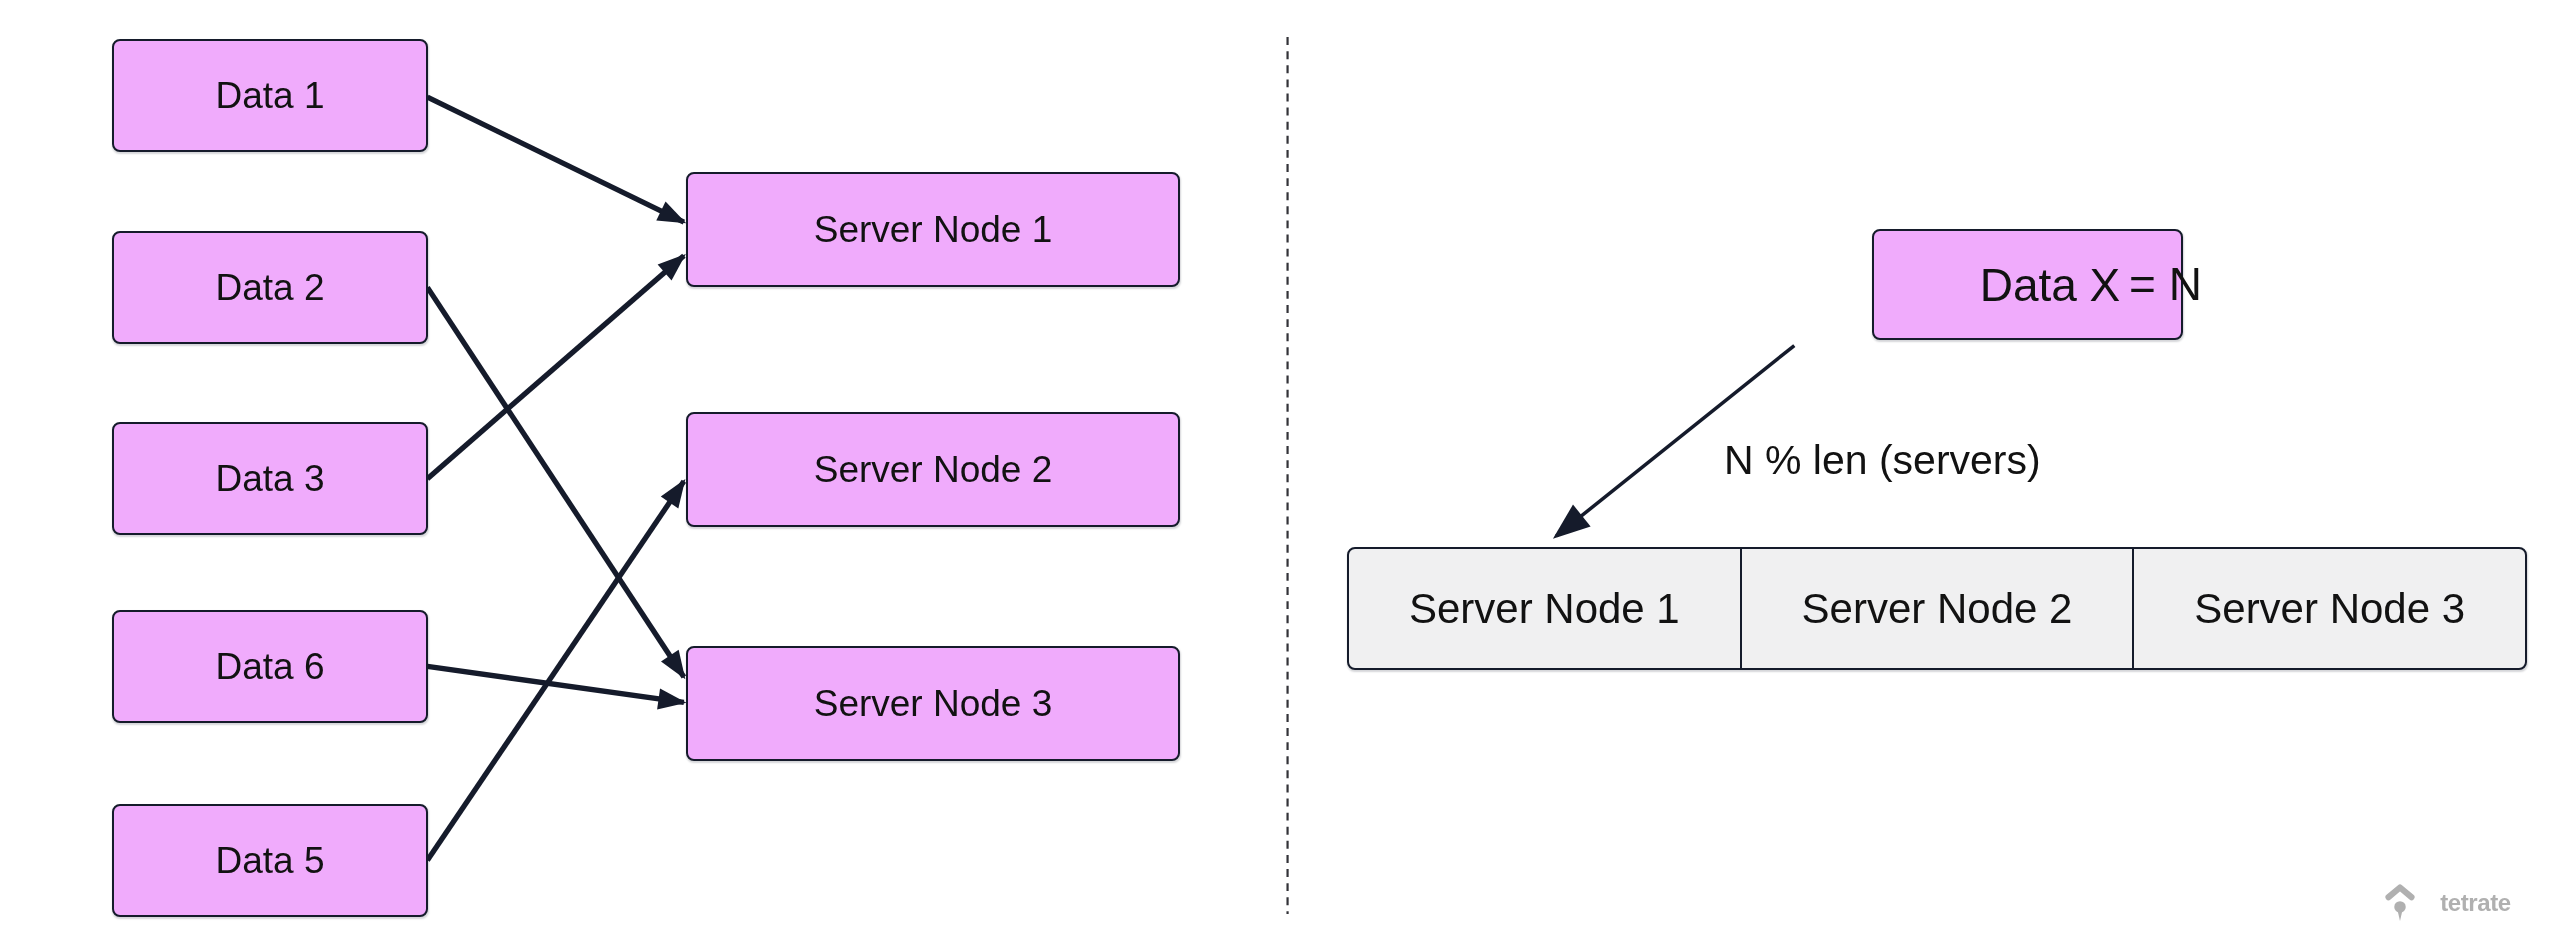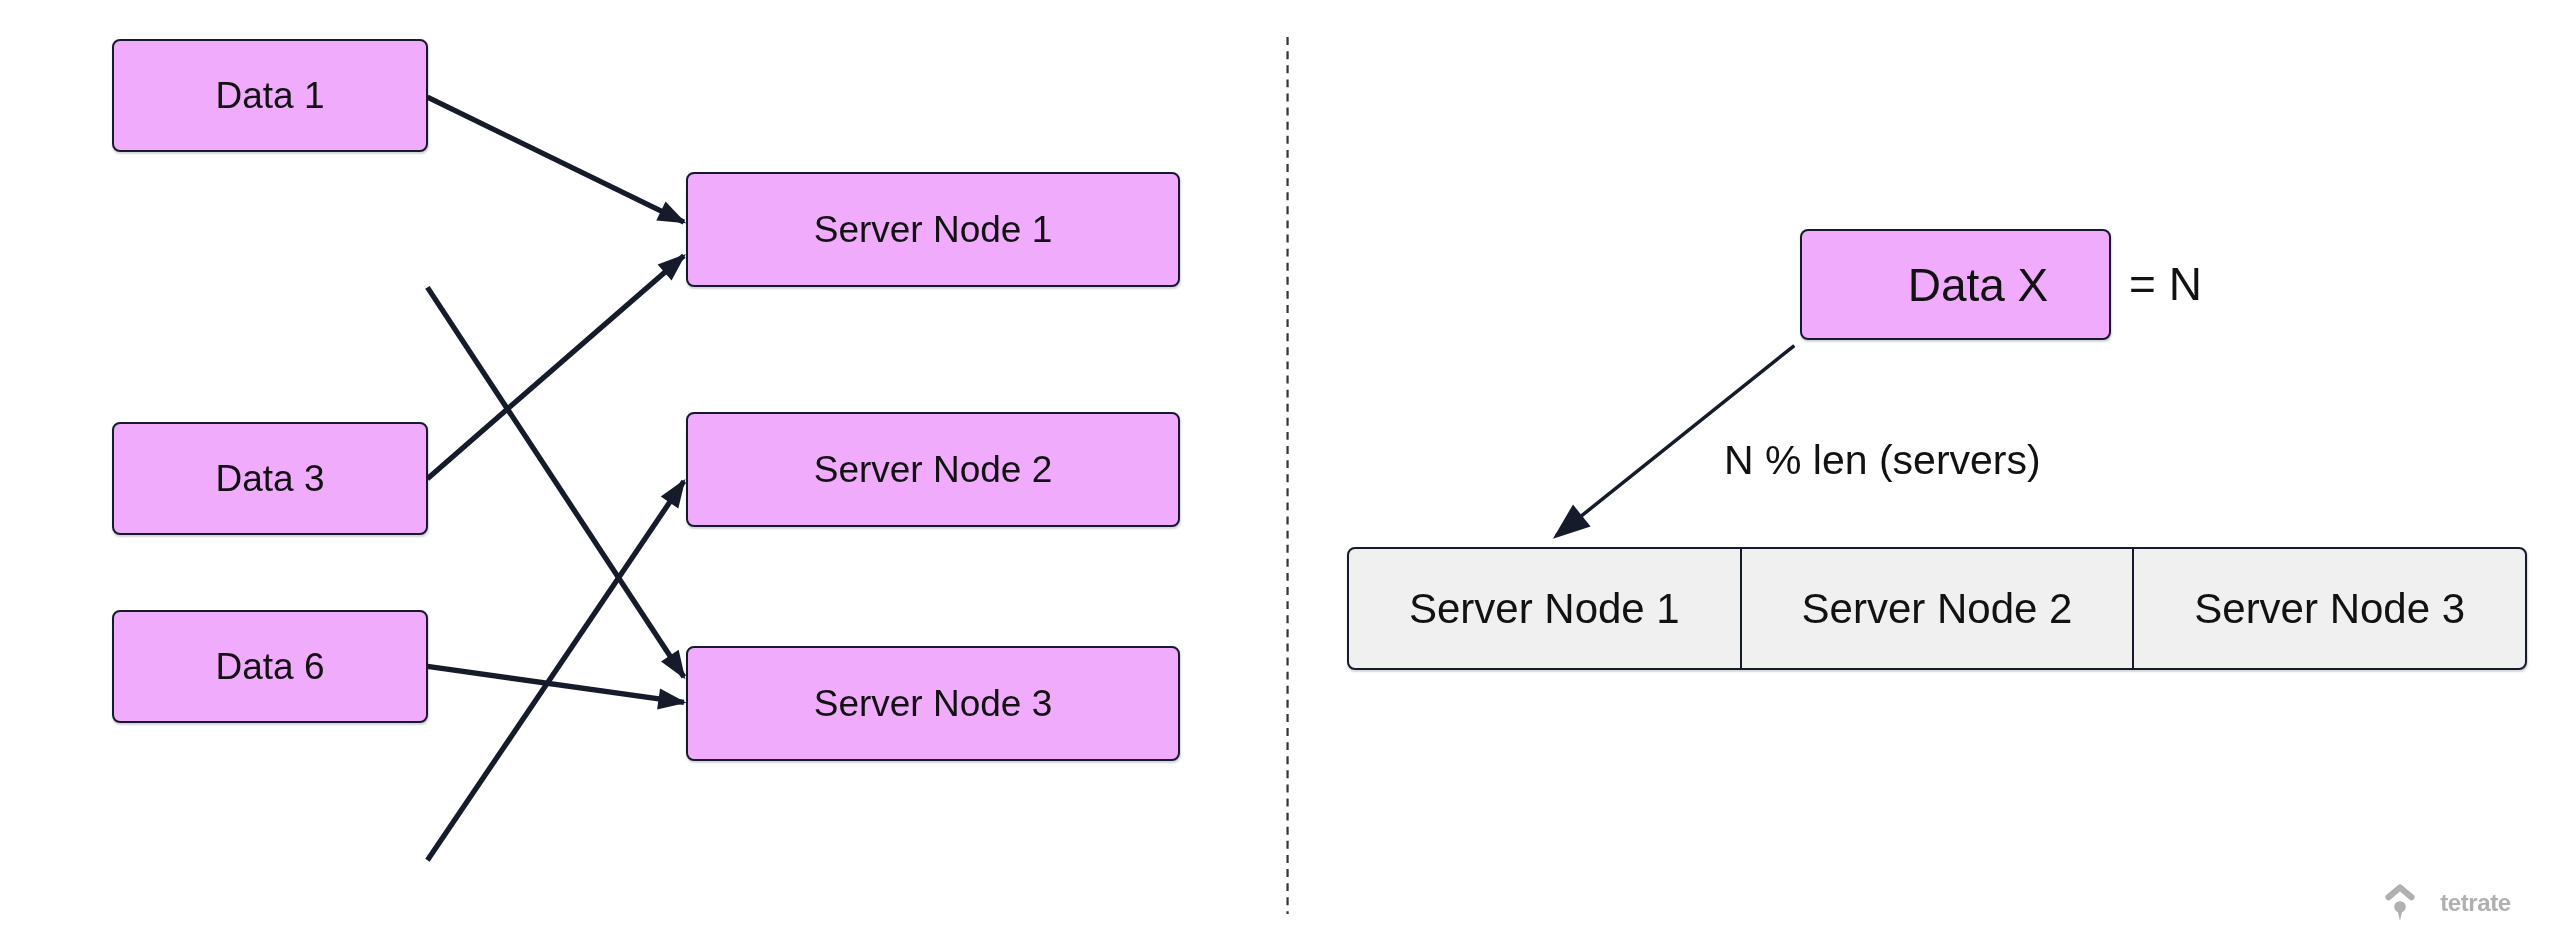--- a/index.html
+++ b/index.html
@@ -32,21 +32,21 @@
     display: flex;
     align-items: center;
     justify-content: center;
     font-size: 37px;
     color: #121212;
     box-shadow: 0.9px 1.8px 1.8px rgba(21, 27, 43, 0.18);
     white-space: nowrap;
   }
   .data-node  { left: 112px; width: 316px; height: 113px; }
   .server-node{ left: 686px; width: 494px; height: 115px; }
-  .data-x-node{ left: 1800px; top: 229px; width: 311px; height: 111px; font-size: 46px; padding-left: 45px; }
+  .data-x-node{ left: 1872px; top: 229px; width: 311px; height: 111px; font-size: 46px; padding-left: 45px; }
 
   .equals-label {
     position: absolute;
     left: 2129px;
     top: 257px;
     height: 53px;
     display: flex;
     align-items: center;
     font-size: 46px;
     color: #121212;
@@ -123,22 +123,24 @@
     <line x1="485" y1="543" x2="776" y2="290" stroke="#151b2b" stroke-width="6" marker-end="url(#arrowL)"></line>
     <line x1="485" y1="756" x2="776" y2="797" stroke="#151b2b" stroke-width="6" marker-end="url(#arrowL)"></line>
     <line x1="485" y1="976" x2="776" y2="546" stroke="#151b2b" stroke-width="6" marker-end="url(#arrowL)"></line>
 
     <line x1="1461" y1="42" x2="1461" y2="1037" stroke="#333338" stroke-width="2.5" stroke-dasharray="9 7"></line>
 
     <line x1="2036" y1="392" x2="1766" y2="608" stroke="#151b2b" stroke-width="4" marker-end="url(#arrowR)"></line>
   </svg>
 
   <div class="node data-node" style="top:39px">Data 1</div>
+  <div class="node data-node" style="top:231px">Data 2</div>
   <div class="node data-node" style="top:422px">Data 3</div>
   <div class="node data-node" style="top:610px">Data 6</div>
+  <div class="node data-node" style="top:804px">Data 5</div>
 
   <div class="node server-node" style="top:172px">Server Node 1</div>
   <div class="node server-node" style="top:412px">Server Node 2</div>
   <div class="node server-node" style="top:646px">Server Node 3</div>
 
   <div class="node data-x-node">Data X</div>
 
   <div class="equals-label">= N</div>
 
   <div class="arrow-label">N % len (servers)</div>

